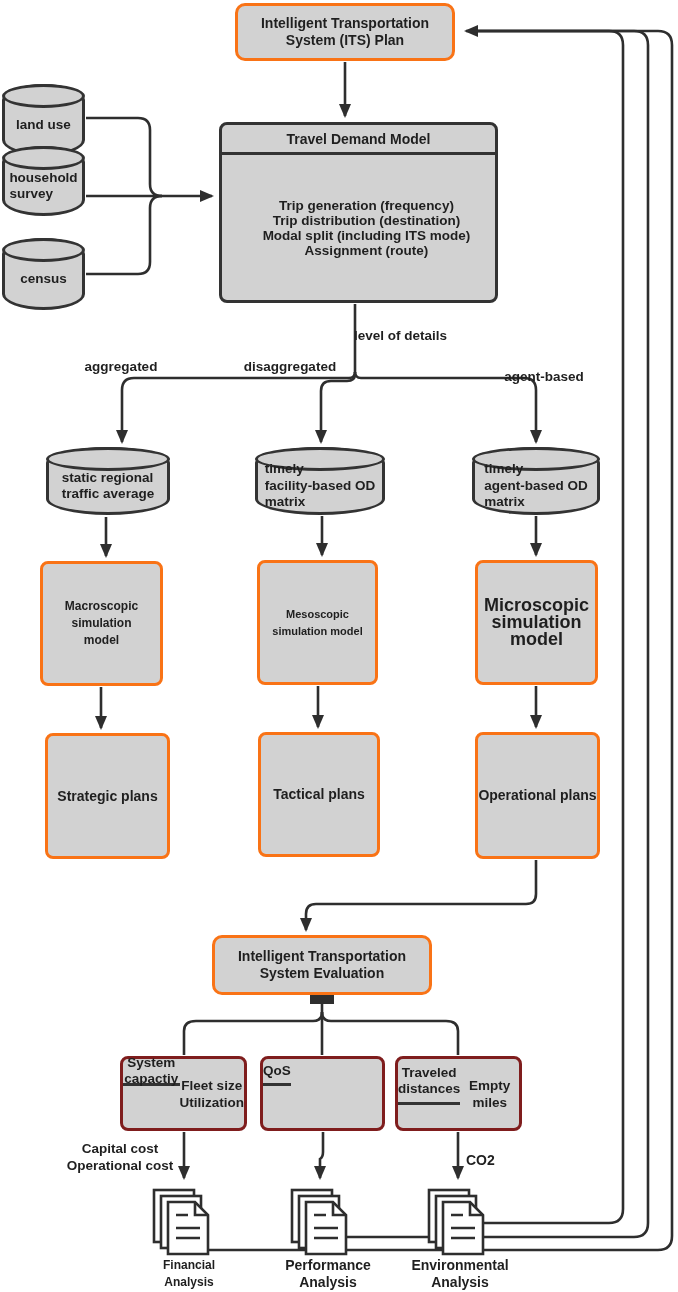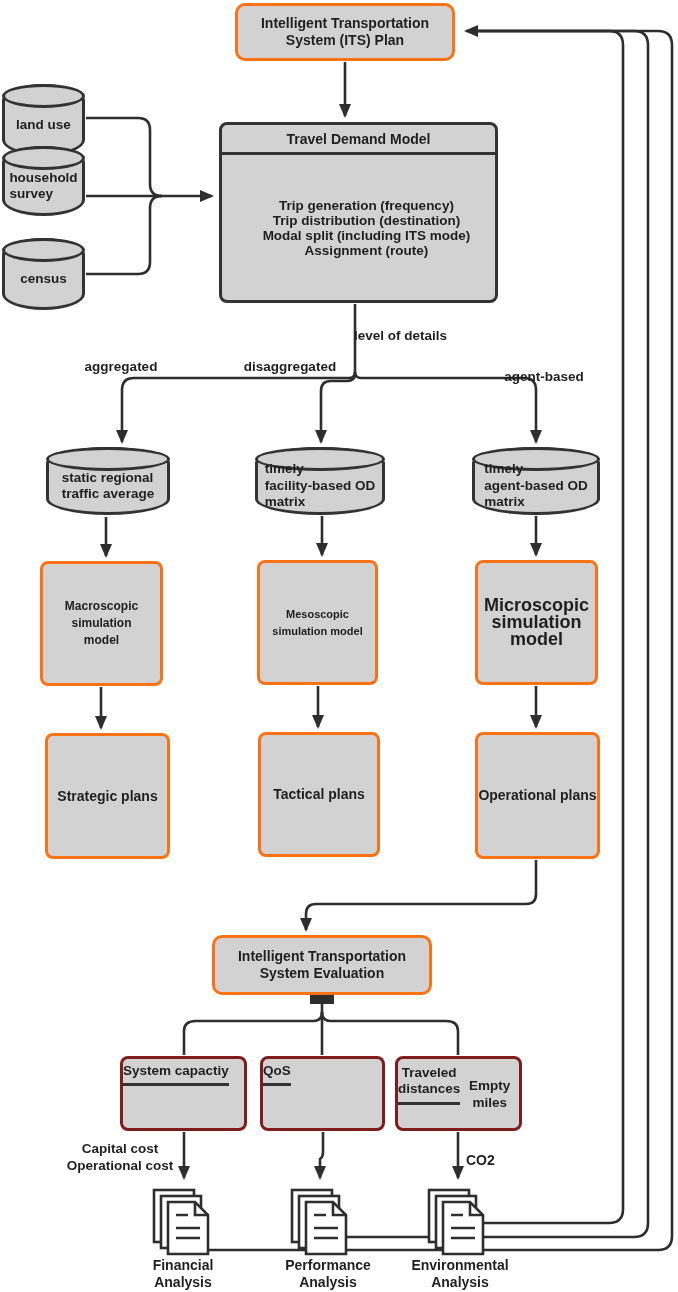--- a/index.html
+++ b/index.html
@@ -205,32 +205,34 @@
   <span>Operational plans</span>
 </div>
 
 <div class="node r10" style="left:212px;top:935px;width:220px;height:60px">
   <span>Intelligent Transportation
 System Evaluation</span>
 </div>
 
 <div class="kpi" style="left:120px;top:1056px;width:127px;height:75px">
   <div class="kpi-head" style="height:24px">System capactiy</div>
+  <div class="kpi-body">Fleet size
+Utilization</div>
 </div>
 <div class="kpi" style="left:260px;top:1056px;width:125px;height:75px">
   <div class="kpi-head" style="height:24px">QoS</div>
 </div>
 <div class="kpi" style="left:395px;top:1056px;width:127px;height:75px">
   <div class="kpi-head" style="height:43px">Traveled
 distances</div>
   <div class="kpi-body">Empty miles</div>
 </div>
 
 <div class="lbl" style="left:40px;top:1140px;width:160px">Capital cost
 Operational cost</div>
 <div class="lbl" style="left:466px;top:1152px;text-align:right;font-size:14px">CO2</div>
 
-<div class="lbl" style="left:123px;top:1257px;width:120px;font-size:14px">Financial
+<div class="lbl" style="left:129px;top:1257px;width:120px;font-size:12px">Financial
 Analysis</div>
 <div class="lbl" style="left:263px;top:1257px;width:130px;font-size:14px">Performance
 Analysis</div>
 <div class="lbl" style="left:395px;top:1257px;width:130px;font-size:14px">Environmental
 Analysis</div>
 
 </body></html>

